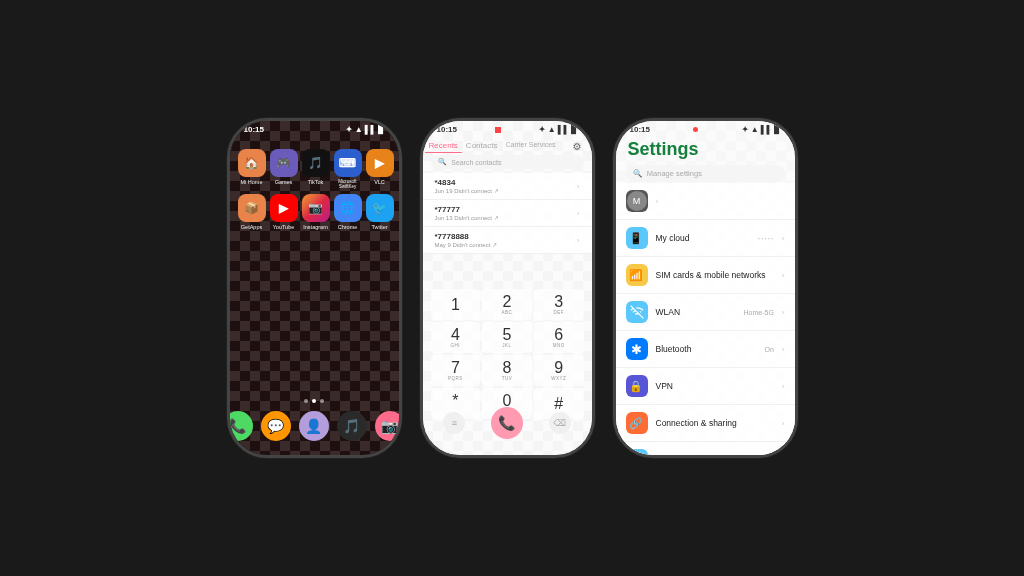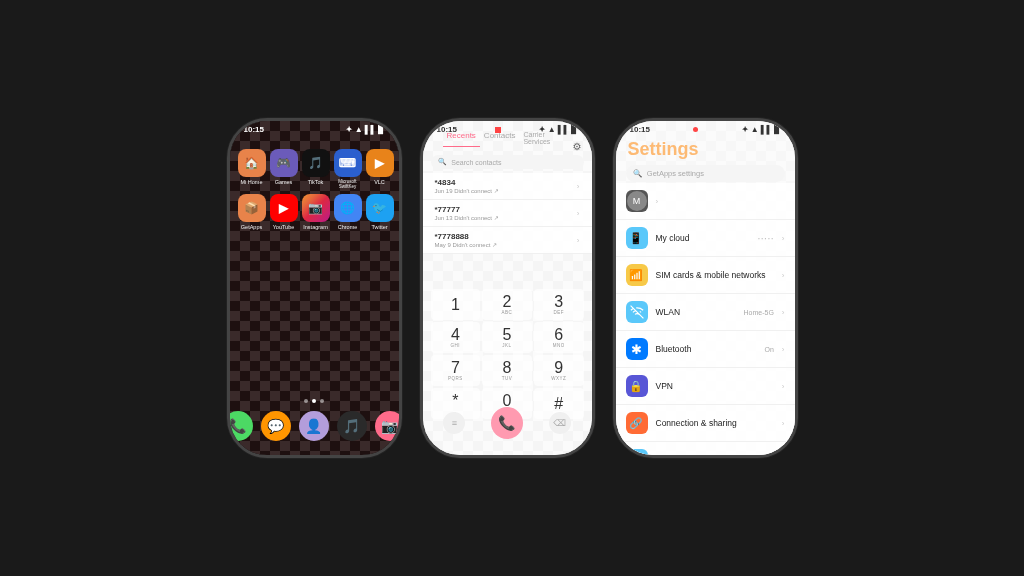--- a/index.html
+++ b/index.html
@@ -134,25 +134,25 @@
       gap: 4px;
     }
     .dot {
       width: 4px; height: 4px;
       border-radius: 50%;
       background: rgba(255,255,255,0.5);
     }
     .dot.active { background: white; }
     .dialer-tabs {
       position: absolute;
-      top: 8px;
+      top: 18px;
       left: 0; right: 0;
       display: flex;
       justify-content: flex-start;
-      padding: 0 20px;
+      padding: 0 2px;
       font-size: 8px;
       z-index: 5;
     }
     .dialer-tab {
       padding: 2px 4px;
       color: #aaa;
       cursor: pointer;
     }
     .dialer-tab.active { color: #ff6b8a; border-bottom: 1.5px solid #ff6b8a; }
     .dialer-settings-icon {
@@ -266,21 +266,21 @@
       justify-content: center;
       font-size: 9px;
       color: #aaa;
     }
     .settings-header {
       position: absolute;
       top: 18px;
       left: 12px;
       font-size: 18px;
       font-weight: 600;
-      color: #fdba74;
+      color: #15803d;
       z-index: 5;
     }
     .settings-search {
       position: absolute;
       top: 44px;
       left: 10px; right: 10px;
       background: #f5f5f5;
       border-radius: 10px;
       padding: 4px 8px;
       font-size: 7.5px;
@@ -508,21 +508,21 @@
     <div class="status-bar light">
       <span>10:15</span>
       <span style="width:5px;height:5px;background:#ff4444;border-radius:50%;display:inline-block;"></span>
       <span class="status-icons">✦ ▲ ▌▌ ▊</span>
     </div>
 
     <div class="settings-header">Settings</div>
 
     <div class="settings-search">
       <span>🔍</span>
-      <span>GetApps settings</span>
+      <span>Manage settings</span>
     </div>
 
     <div class="settings-list">
 
       <div class="settings-item">
         <div class="settings-icon-wrap" style="background:#555;">
           <span style="width:20px;height:20px;border-radius:50%;background:#888;display:flex;align-items:center;justify-content:center;font-size:9px;color:white;">M</span>
         </div>
         <span class="settings-chevron">›</span>
       </div>

